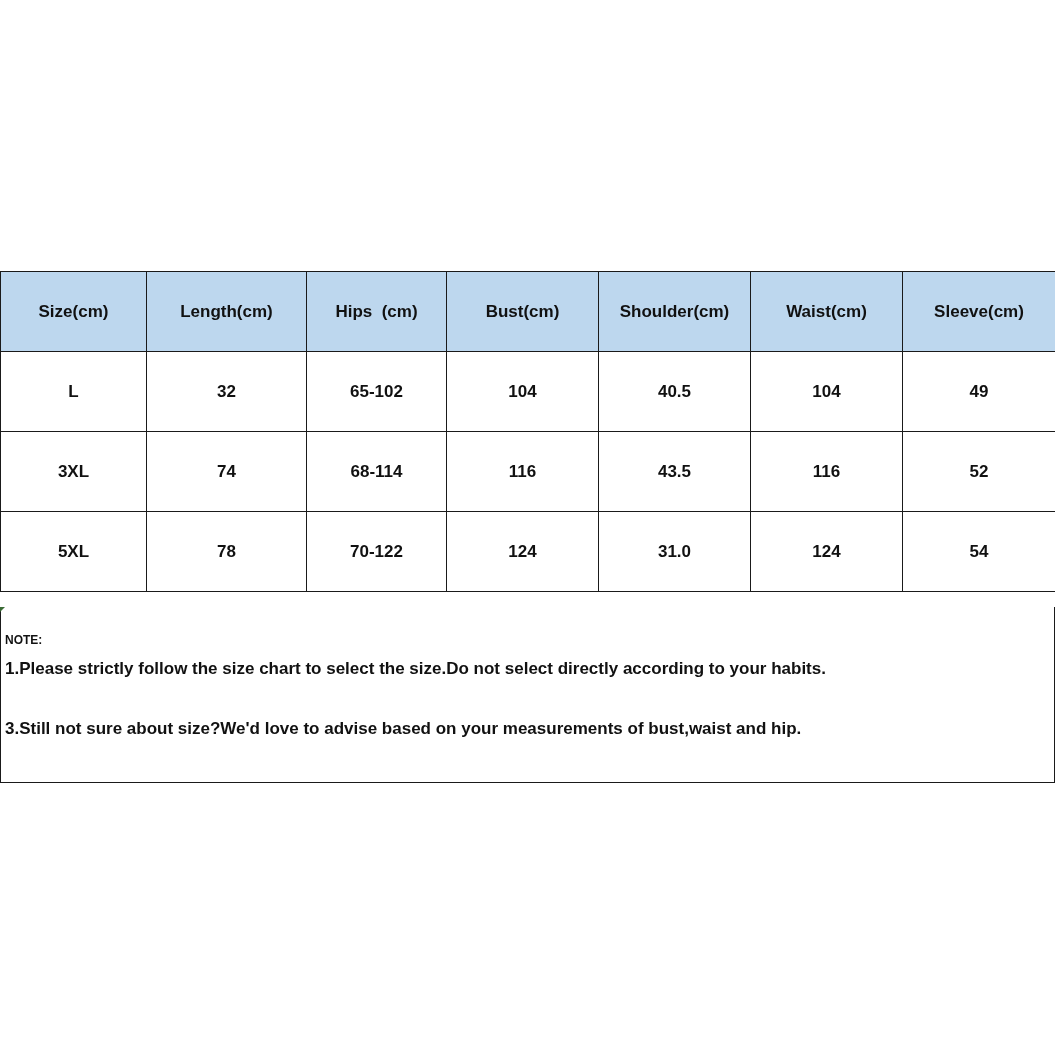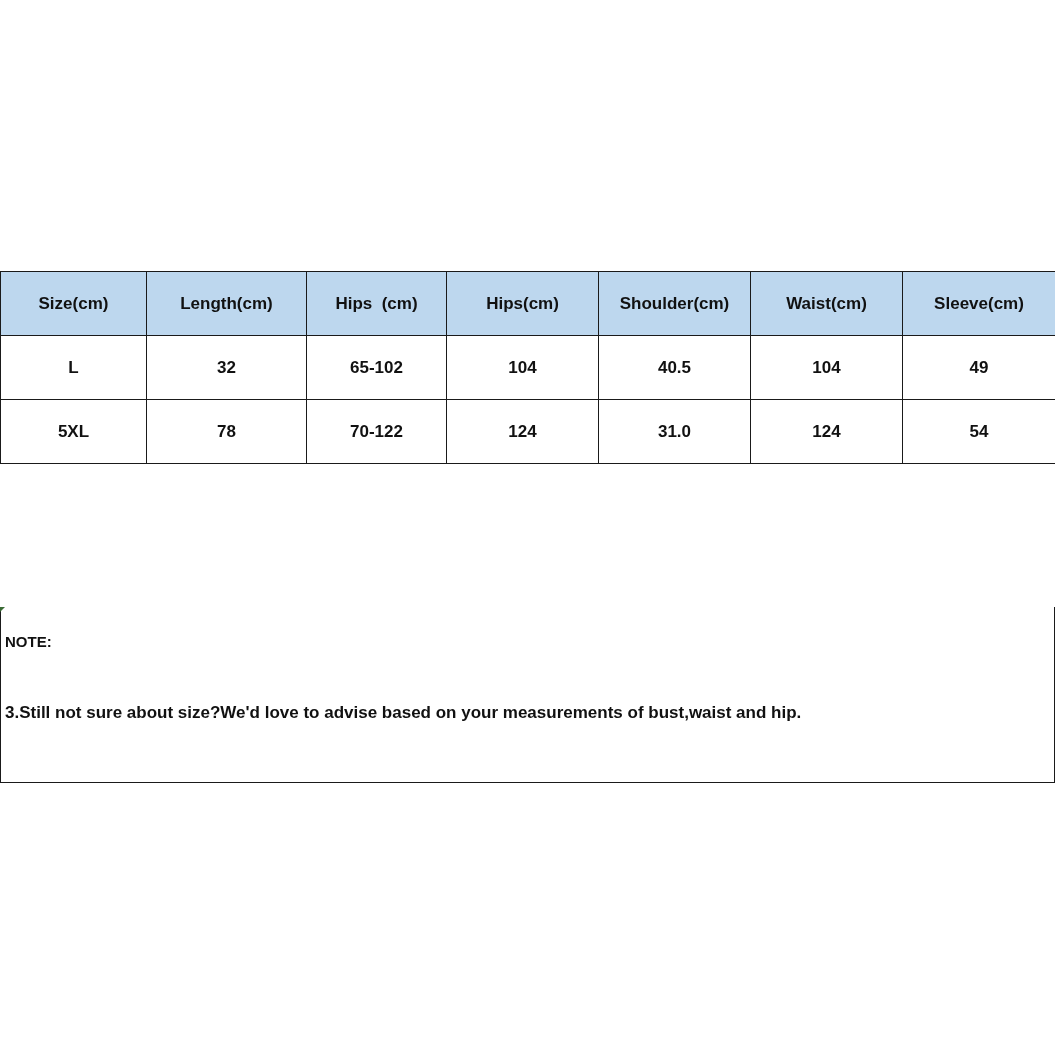--- a/index.html
+++ b/index.html
@@ -1,26 +1,26 @@
 <!DOCTYPE html>
 <html><head>
   <meta charset="utf-8">
   <style>
     html, body { margin: 0; padding: 0; background: #ffffff; }
     body { width: 1055px; height: 1055px; position: relative; overflow: hidden;
       font-family: "Liberation Sans", "DejaVu Sans", sans-serif; color: #111; }
     .size-table { position: absolute; left: 0; top: 271px; width: 1055px;
       border-collapse: collapse; table-layout: fixed; }
     .size-table th, .size-table td { border: 1px solid #1a1a1a; text-align: center;
-      font-weight: bold; font-size: 17px; height: 47px; padding: 8px; }
+      font-weight: bold; font-size: 17px; height: 47px; padding: 16px; }
     .size-table th { background: #bdd7ee; }
     .size-table td { background: #ffffff; }
     .notes { position: absolute; left: 0; top: 607px; width: 1053px; height: 175px;
       border: 1px solid #1a1a1a; border-top: none; }
-    .notes .title { position: absolute; left: 4px; top: 26px; font-weight: bold; font-size: 15px; }
+    .notes .title { position: absolute; left: 4px; top: 26px; font-weight: bold; font-size: 12px; }
     .notes .line { position: absolute; left: 4px; font-weight: bold; font-size: 17px; white-space: nowrap; }
     .corner-mark { position: absolute; left: 0; top: 607px; width: 0; height: 0;
       border-top: 5px solid #3a6b35; border-right: 5px solid transparent; }
   </style>
 </head>
 <body>
 
 <table class="size-table">
   <colgroup>
     <col style="width:146px">
@@ -29,45 +29,55 @@
     <col style="width:152px">
       <col style="width:152px">
       <col style="width:152px">
       <col style="width:153px">
   </colgroup>
   <thead>
     <tr>
       <th>Size(cm)</th>
       <th>Length(cm)</th>
       <th style="white-space:pre">Hips  (cm)</th>
-      <th>Hips(cm)</th>
+      <th>Bust(cm)</th>
       <th>Shoulder(cm)</th>
       <th>Waist(cm)</th>
       <th>Sleeve(cm)</th>
     </tr>
   </thead>
   <tbody>
     <tr>
       <td>L</td>
       <td>32</td>
       <td>65-102</td>
       <td>104</td>
       <td>40.5</td>
       <td>104</td>
       <td>49</td>
     </tr>
     <tr>
+      <td>3XL</td>
+      <td>74</td>
+      <td>68-114</td>
+      <td>116</td>
+      <td>43.5</td>
+      <td>116</td>
+      <td>52</td>
+    </tr>
+    <tr>
       <td>5XL</td>
       <td>78</td>
       <td>70-122</td>
       <td>124</td>
       <td>31.0</td>
       <td>124</td>
       <td>54</td>
     </tr>
   </tbody>
 </table>
 
 <div class="notes">
   <div class="title">NOTE:</div>
-  <div class="line" style="top:96px">3.Still not sure about size?We'd love to advise based on your measurements of bust,waist and hip.</div>
+  <div class="line" style="top:52px">1.Please strictly follow the size chart to select the size.Do not select directly according to your habits.</div>
+  <div class="line" style="top:112px">3.Still not sure about size?We'd love to advise based on your measurements of bust,waist and hip.</div>
 </div>
 <div class="corner-mark"></div>
 
 </body></html>

